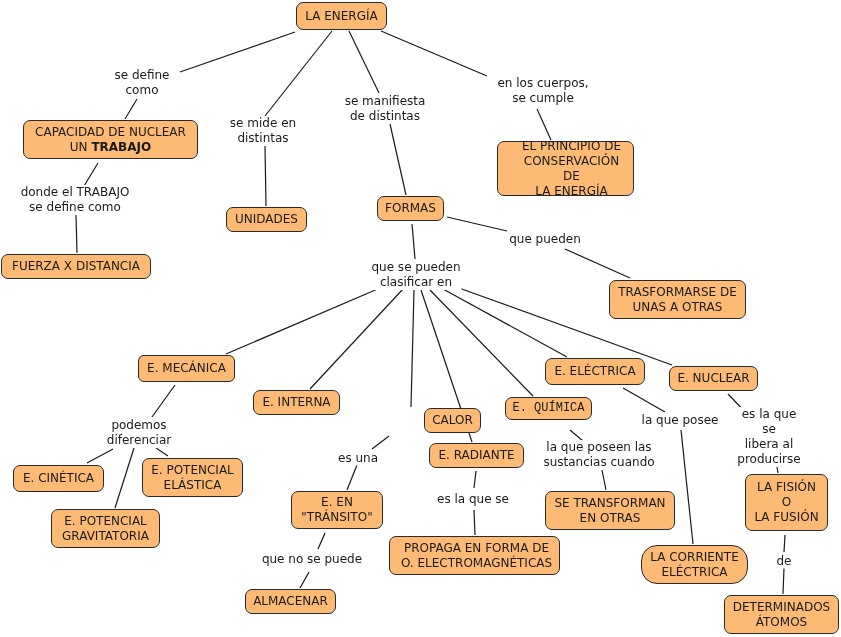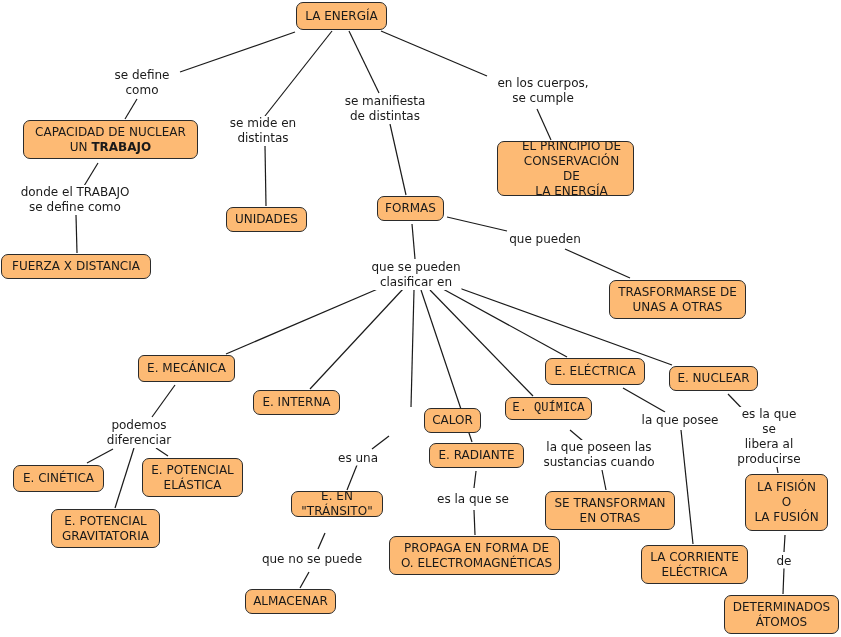--- a/index.html
+++ b/index.html
@@ -106,28 +106,28 @@
 <div class="node" style="left:380px;top:408px;width:57px;height:25px;margin-left:44px;">CALOR</div>
 <div class="node" style="left:429px;top:443px;width:95px;height:25px;">E. RADIANTE</div>
 <div class="node" style="left:505px;top:397px;width:87px;height:23px;font-family:Liberation Mono, monospace;">E. QUÍMICA</div>
 <div class="node" style="left:545px;top:358px;width:100px;height:27px;">E. ELÉCTRICA</div>
 <div class="node" style="left:669px;top:366px;width:89px;height:25px;">E. NUCLEAR</div>
 <div class="node" style="left:13px;top:465px;width:91px;height:27px;">E. CINÉTICA</div>
 <div class="node" style="left:142px;top:458px;width:101px;height:39px;">E. POTENCIAL
 ELÁSTICA</div>
 <div class="node" style="left:51px;top:509px;width:109px;height:39px;">E. POTENCIAL
 GRAVITATORIA</div>
-<div class="node" style="left:291px;top:491px;width:92px;height:26px;">E. EN
+<div class="node" style="left:291px;top:491px;width:92px;height:38px;">E. EN
 "TRÁNSITO"</div>
 <div class="node" style="left:245px;top:589px;width:91px;height:25px;">ALMACENAR</div>
 <div class="node" style="left:389px;top:536px;width:171px;height:39px;padding-left:8px;">PROPAGA EN FORMA DE
 O. ELECTROMAGNÉTICAS</div>
 <div class="node" style="left:545px;top:491px;width:130px;height:39px;">SE TRANSFORMAN
 EN OTRAS</div>
-<div class="node" style="left:641px;top:545px;width:107px;height:39px;">LA CORRIENTE
+<div class="node" style="left:641px;top:545px;width:107px;height:39px;border-radius:16px;">LA CORRIENTE
 ELÉCTRICA</div>
 <div class="node" style="left:745px;top:474px;width:83px;height:57px;">LA FISIÓN
 O
 LA FUSIÓN</div>
 <div class="node" style="left:724px;top:595px;width:115px;height:39px;">DETERMINADOS
 ÁTOMOS</div>
 
 <div class="label" style="left:142px;top:83px;">se define
 como</div>
 <div class="label" style="left:263px;top:131px;">se mide en

